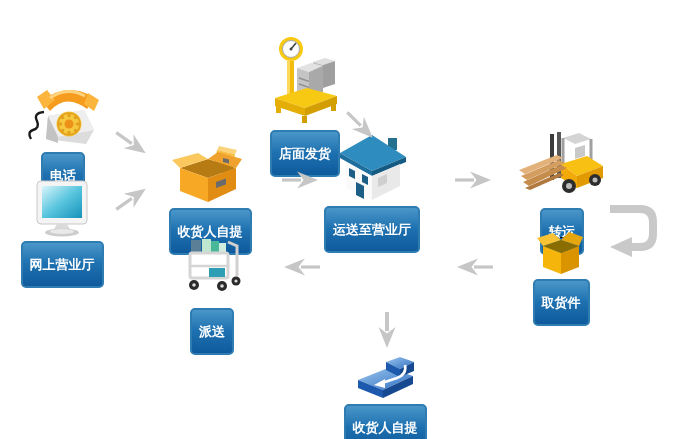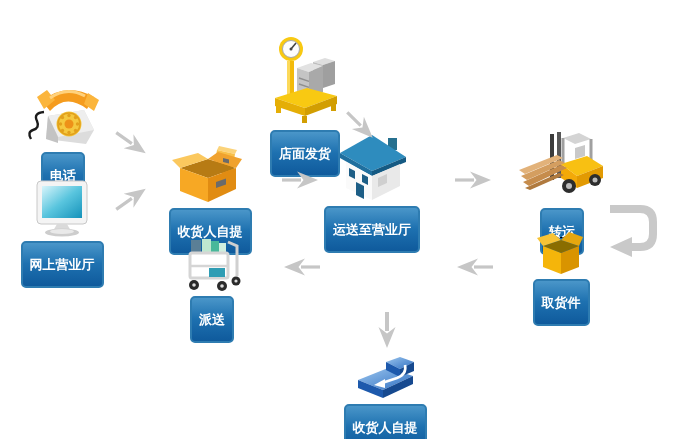--- a/index.html
+++ b/index.html
@@ -152,21 +152,21 @@
       <path d="M8 18 L26 12 L44 18 L26 25 Z" fill="#8a6d00"></path>
       <path d="M8 18 L26 25 L26 46 L8 39 Z" fill="#f5b50a"></path>
       <path d="M26 25 L44 18 L44 39 L26 46 Z" fill="#d99400"></path>
       <path d="M8 18 L2 10 L18 5 L26 12 Z" fill="#f7c335"></path>
       <path d="M26 12 L34 4 L48 9 L44 18 Z" fill="#e6a70e"></path>
     </svg>
     <div class="pill">取货件</div>
   </div>
 
 
-  <div class="node" style="left:168px;top:238px;width:88px;">
+  <div class="node" style="left:168px;top:238px;width:88px;gap:12px;">
     <svg class="icon" width="68" height="54" viewBox="0 0 68 54">
       <path d="M50 4 L59 8 L59 38" stroke="#d0d0d0" stroke-width="3" fill="none"></path>
       <rect x="13" y="2" width="10" height="13" fill="#5b7f96"></rect>
       <rect x="24" y="1" width="9" height="14" fill="#bfe7cf"></rect>
       <rect x="33" y="3" width="8" height="12" fill="#49b89a"></rect>
       <rect x="41" y="5" width="7" height="10" fill="#cfeede"></rect>
       <rect x="12" y="15" width="38" height="25" rx="2" fill="#ffffff" stroke="#d5d5d5" stroke-width="3"></rect>
       <line x1="12" y1="28" x2="50" y2="28" stroke="#d5d5d5" stroke-width="2.5"></line>
       <rect x="31" y="30" width="16" height="9" fill="#2f9db4"></rect>
       <circle cx="16" cy="47" r="5" fill="#2b2b2b"></circle>

